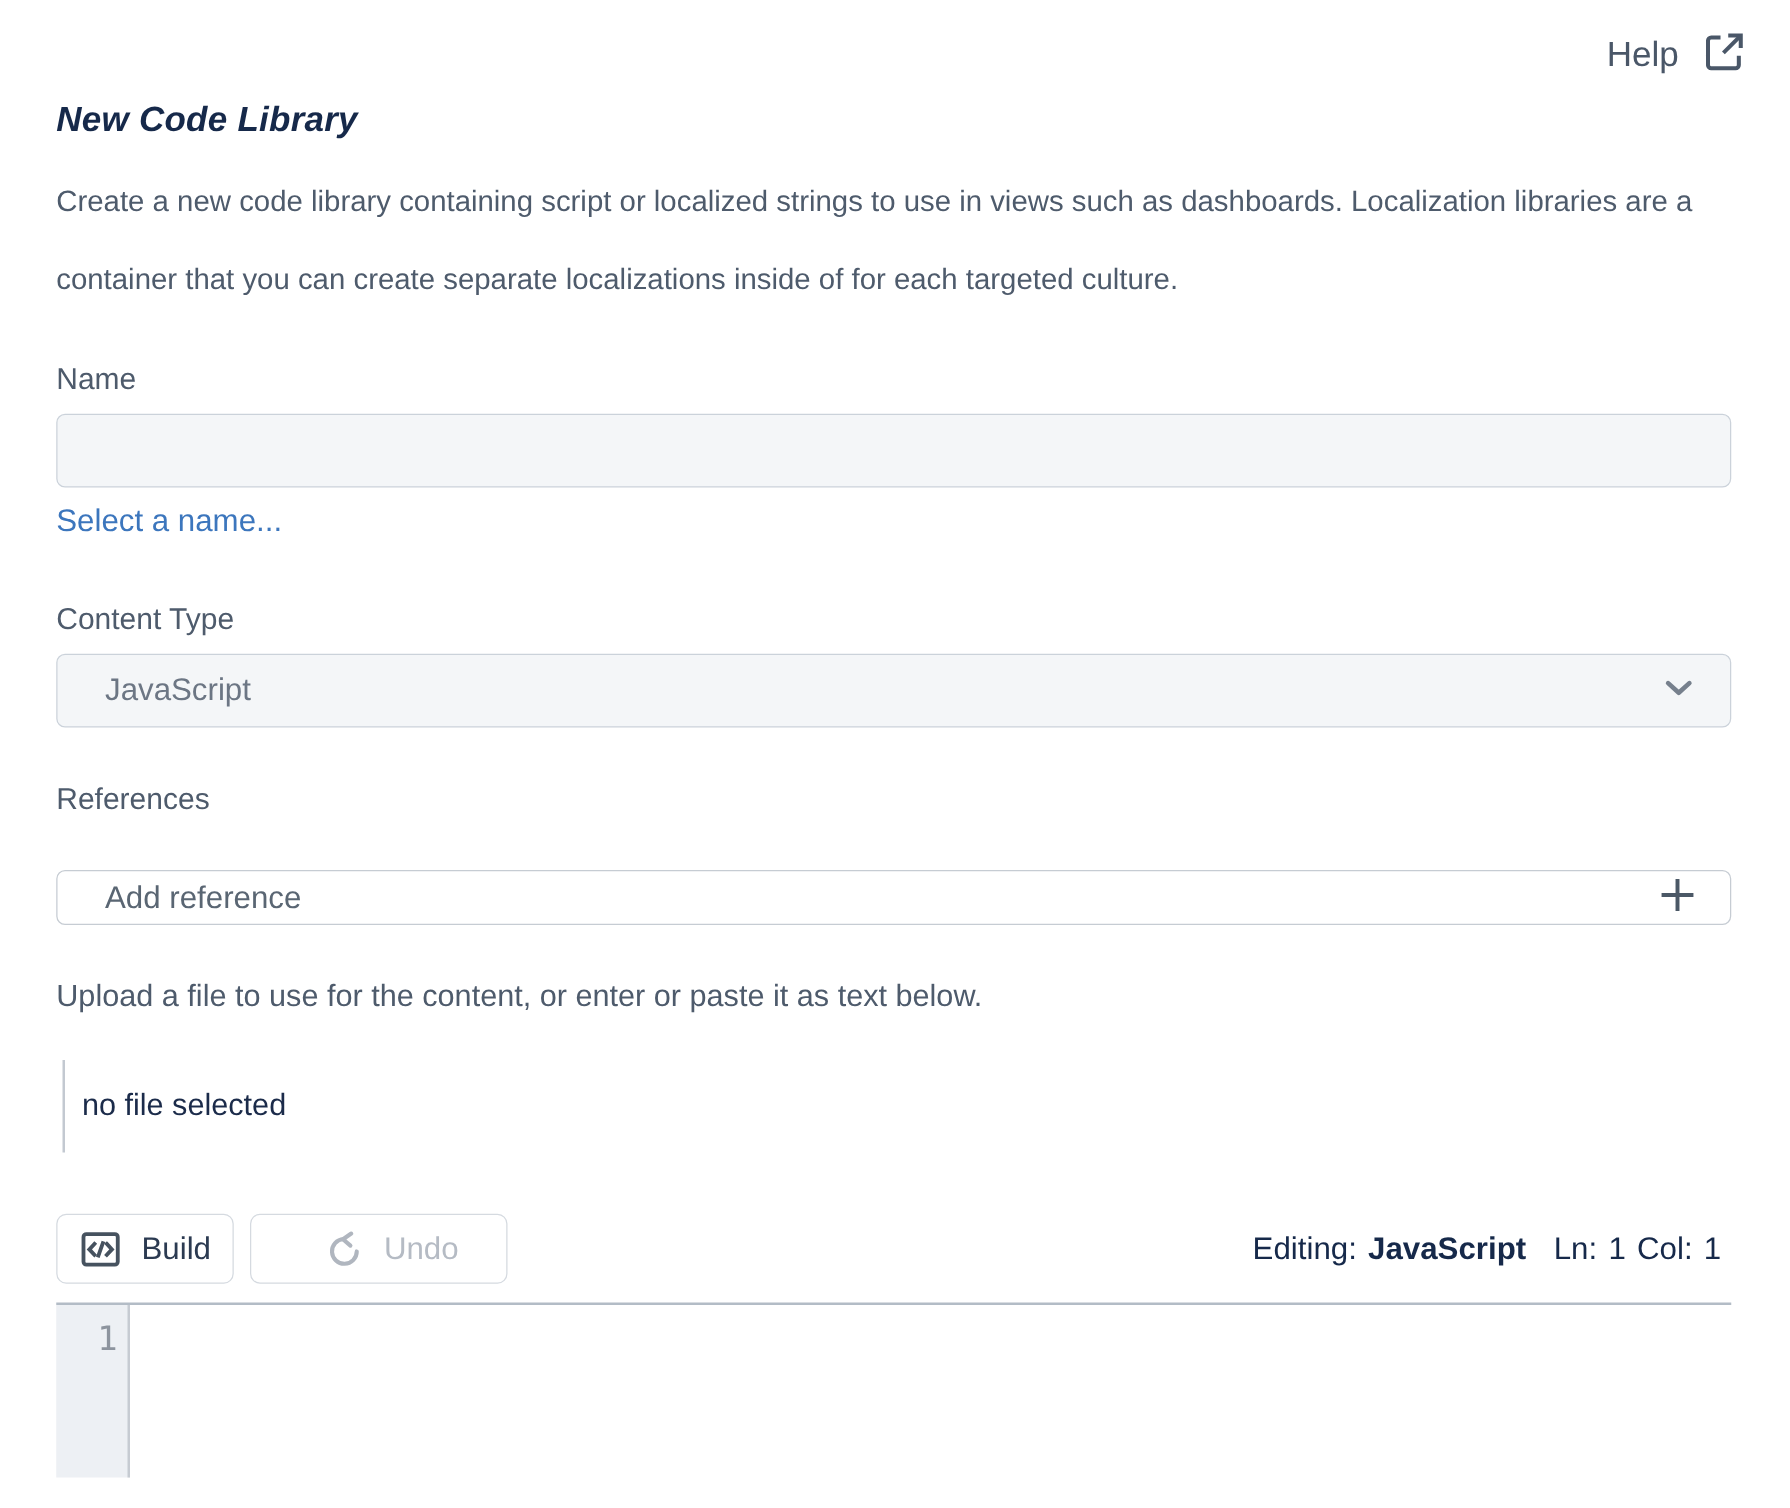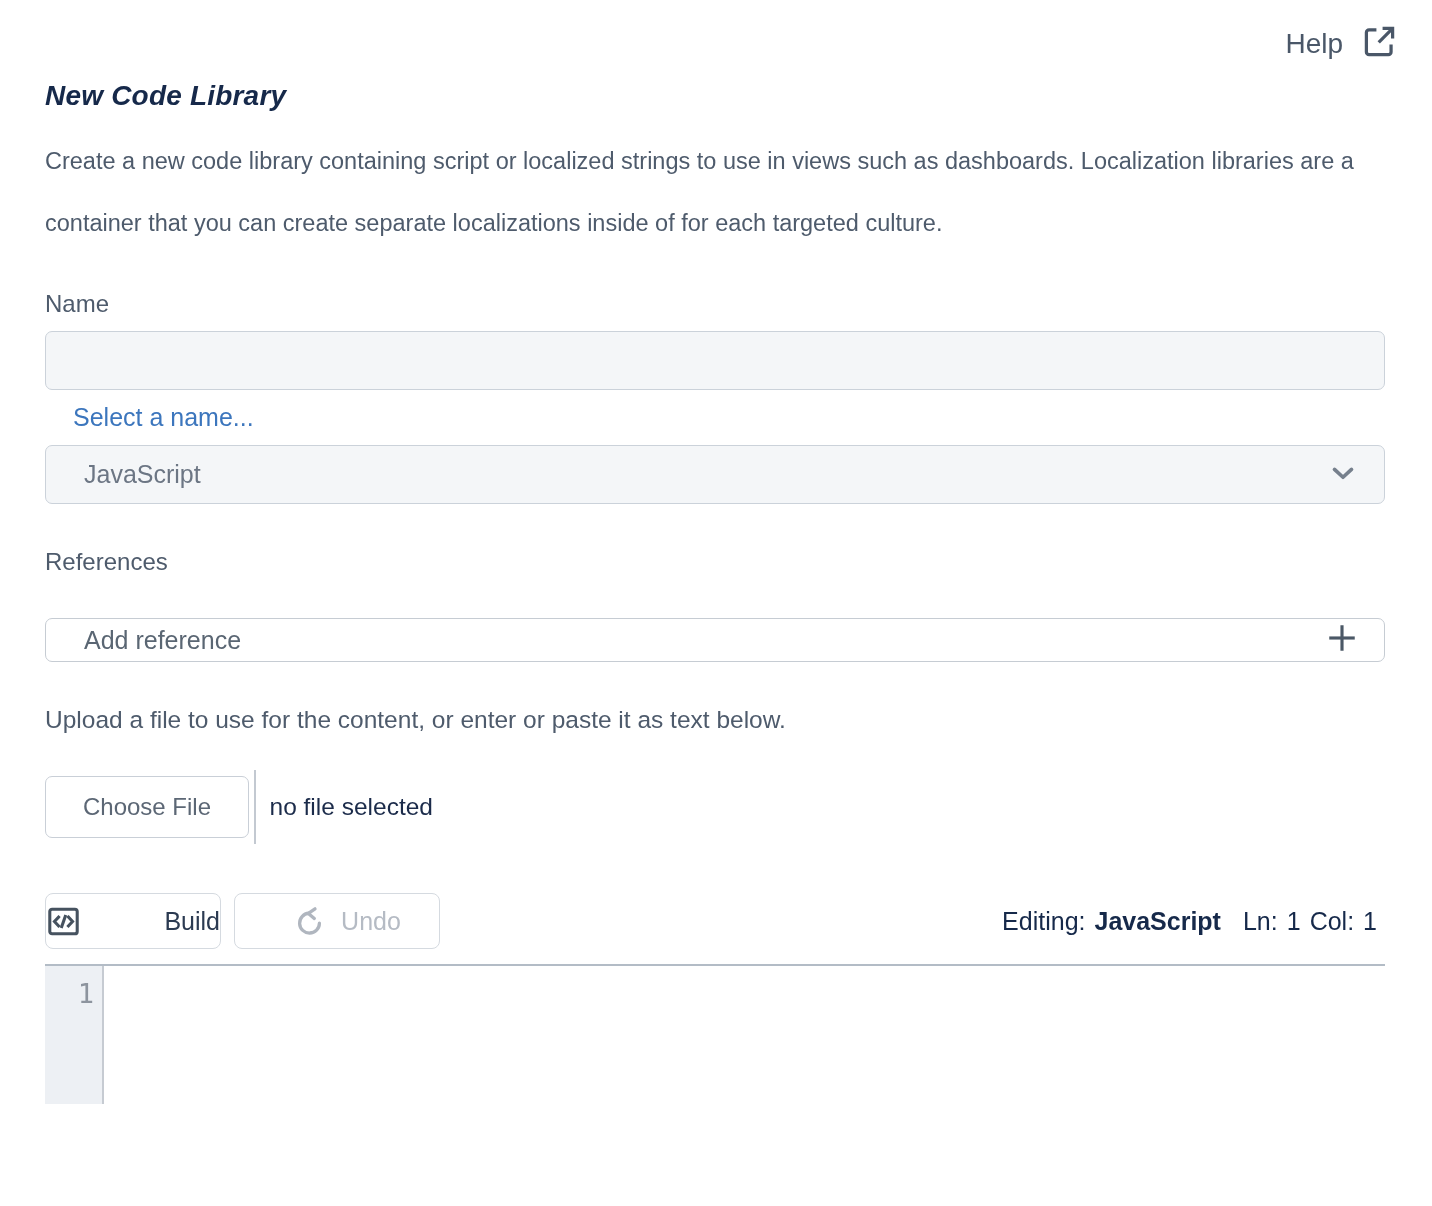--- a/index.html
+++ b/index.html
@@ -49,21 +49,20 @@
     padding: 0 20px;
     outline: none;
     display: block;
   }
 
   .select-name-link {
     margin-top: 13px;
     font-size: 25px; color: #3c76bd;
     cursor: pointer;
     display: inline-block;
-    margin-left: 28px;
   }
 
   .select-box {
     margin-top: 13px;
     width: 1340px; height: 59px;
     background: #f4f6f8;
     border: 1.5px solid #cbd2da;
     border-radius: 7px;
     display: flex; align-items: center; justify-content: space-between;
     padding: 0 24px 0 38px;
@@ -121,21 +120,21 @@
   .tb-btn {
     height: 56px;
     border: 1.5px solid #d5dae0;
     border-radius: 8px;
     background: #ffffff;
     display: flex; align-items: center; justify-content: center;
     gap: 15px;
     cursor: pointer;
     font-family: "Liberation Sans", sans-serif;
   }
-  .tb-btn.build { width: 176px; justify-content: space-between; }
+  .tb-btn.build { width: 142px; }
   .tb-btn.undo, .tb-btn.redo { width: 206px; cursor: default; padding-left: 20px; }
   .tb-btn .tb-label { font-size: 25px; color: #2b3a51; }
   .tb-btn.disabled .tb-label { color: #b5bbc4; }
   .tb-btn svg { display: block; }
   .redo-flip { transform: scaleX(-1); }
 
   .editing-info {
     display: flex; align-items: baseline;
     font-size: 25px; color: #16294a;
     margin-right: 8px;
@@ -184,20 +183,21 @@
 <div class="content">
   <div class="page-title">New Code Library</div>
   <div class="page-desc">Create a new code library containing script or localized strings to use in views such as dashboards. Localization libraries are a container that you can create separate localizations inside of for each targeted culture.</div>
 
   <div class="field-label lbl-name">Name</div>
   <input class="text-input" type="text" placeholder="" style="">
   <div>
     <span class="select-name-link">Select a name...</span>
   </div>
 
+  <div class="field-label lbl-content-type">Content Type</div>
   <div class="select-box">
     <span class="select-value">JavaScript</span>
     <span>
       <svg width="34" height="34" viewBox="0 0 24 24" fill="none" stroke="#76808d" stroke-width="2.6" stroke-linecap="round" stroke-linejoin="round">
         <polyline points="6,9.5 12,15 18,9.5"></polyline>
       </svg>
     </span>
   </div>
 
   <div class="field-label lbl-references">References</div>
@@ -207,21 +207,20 @@
       <svg width="36" height="36" viewBox="0 0 24 24" fill="none" stroke="#4b5866" stroke-width="2.1">
         <line x1="12" y1="3.5" x2="12" y2="20.5"></line>
         <line x1="3.5" y1="12" x2="20.5" y2="12"></line>
       </svg>
     </span>
   </div>
 
   <div class="upload-instruction">Upload a file to use for the content, or enter or paste it as text below.</div>
 
   <div class="file-row">
-    <button class="choose-file-btn">Choose File</button>
     <div class="file-divider"></div>
     <span class="no-file-text">no file selected</span>
   </div>
 
   <div class="toolbar-row">
     <div class="toolbar-left">
       <button class="tb-btn build">
         <span>
           <svg width="35" height="35" viewBox="0 0 24 24" fill="none" stroke="#46525f" stroke-width="2.1" stroke-linecap="square" stroke-linejoin="miter">
             <rect x="2.6" y="3.6" width="18.8" height="16.8" rx="1.6"></rect>

